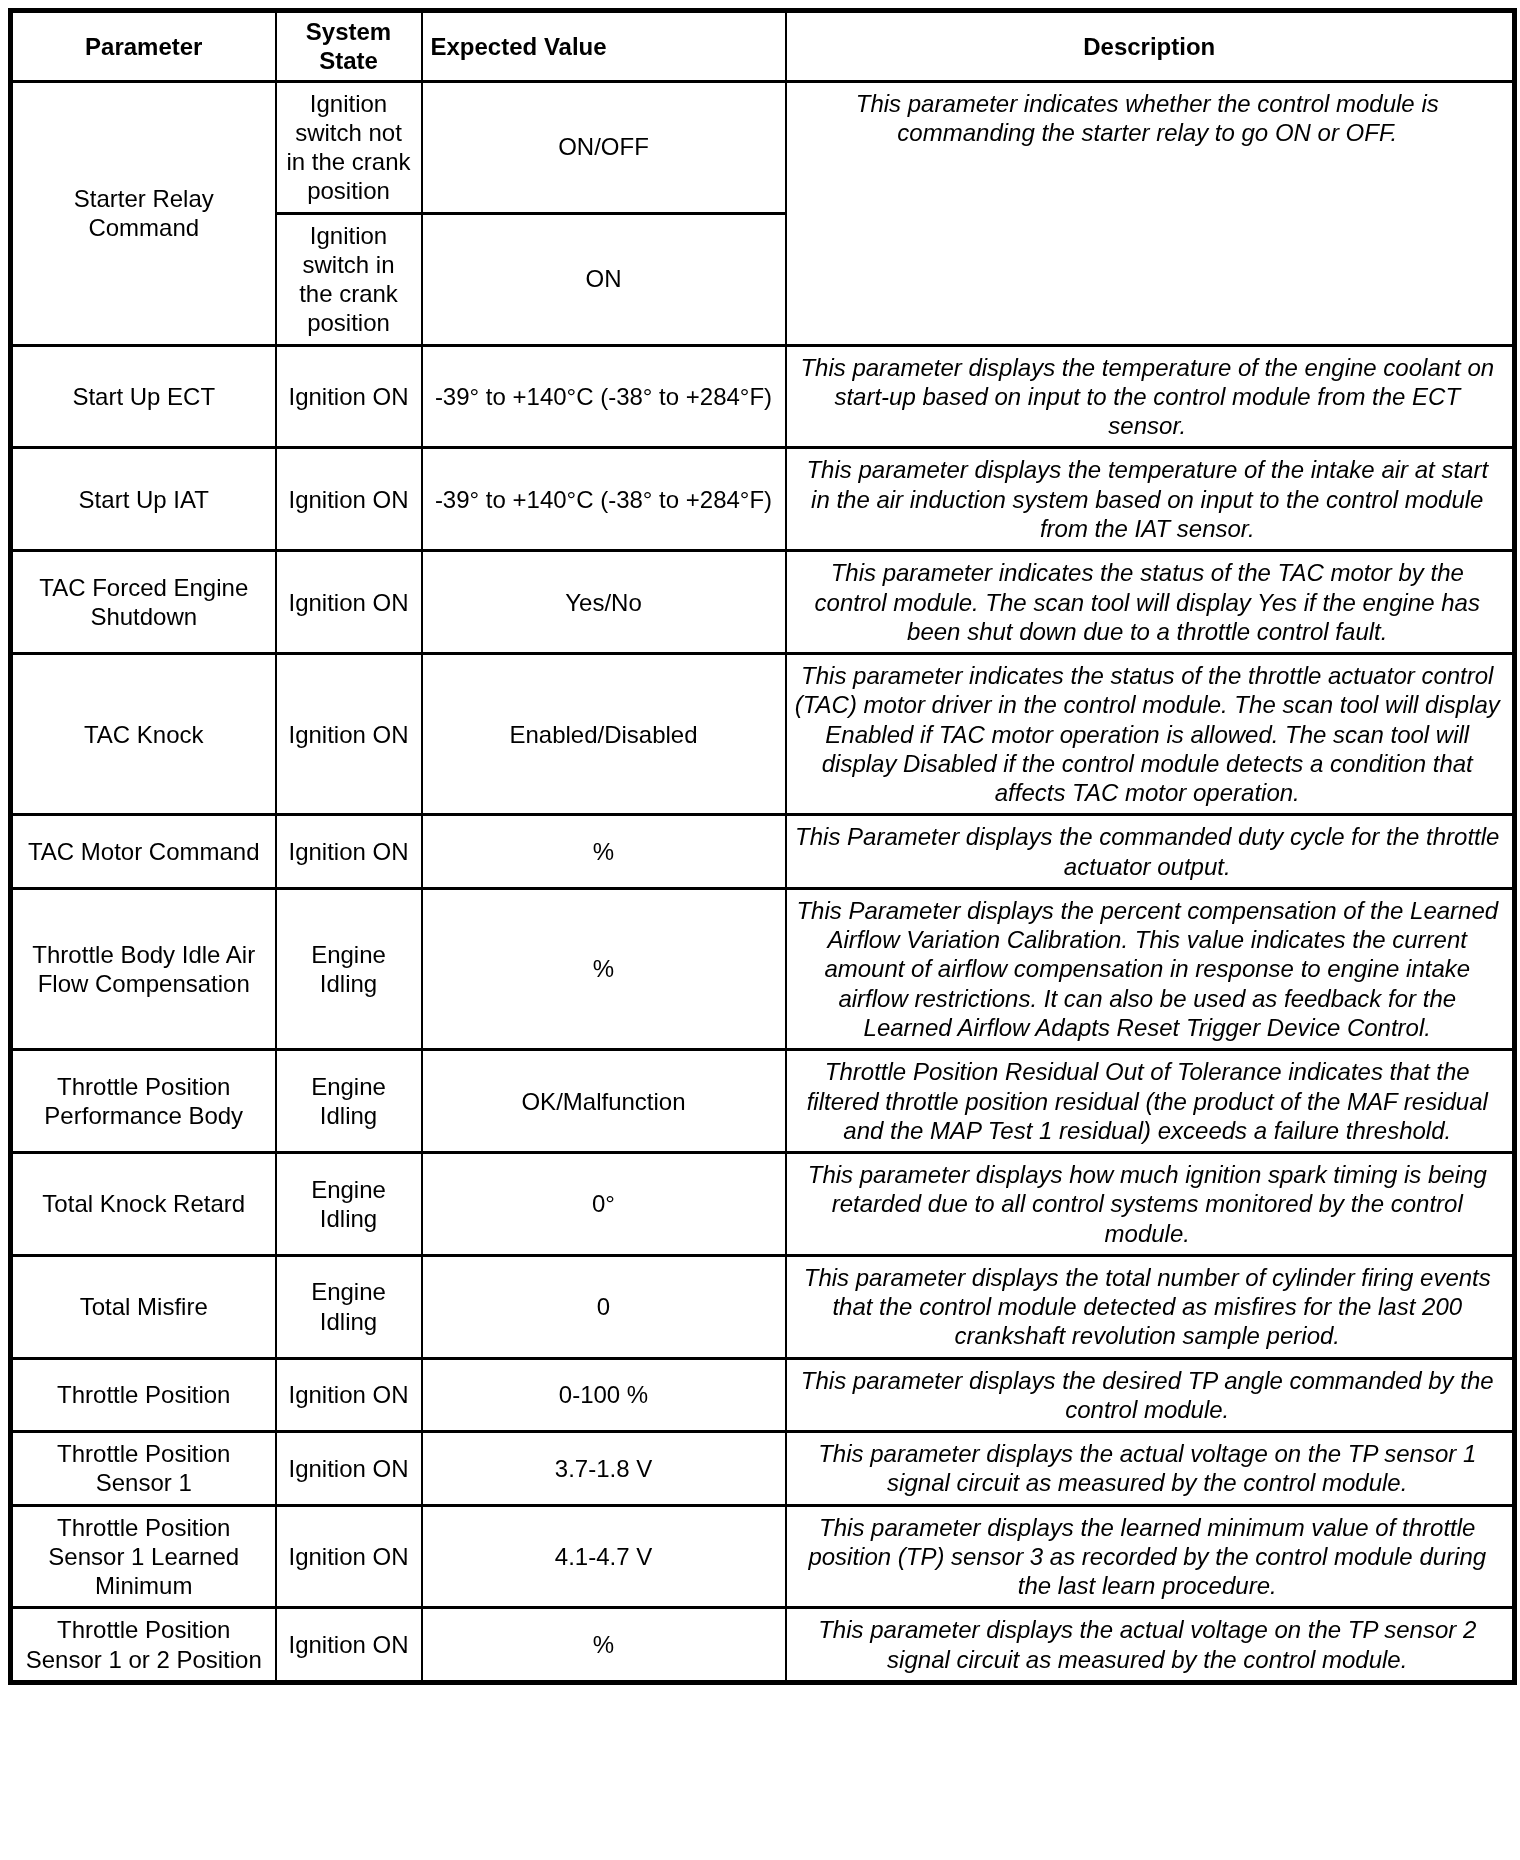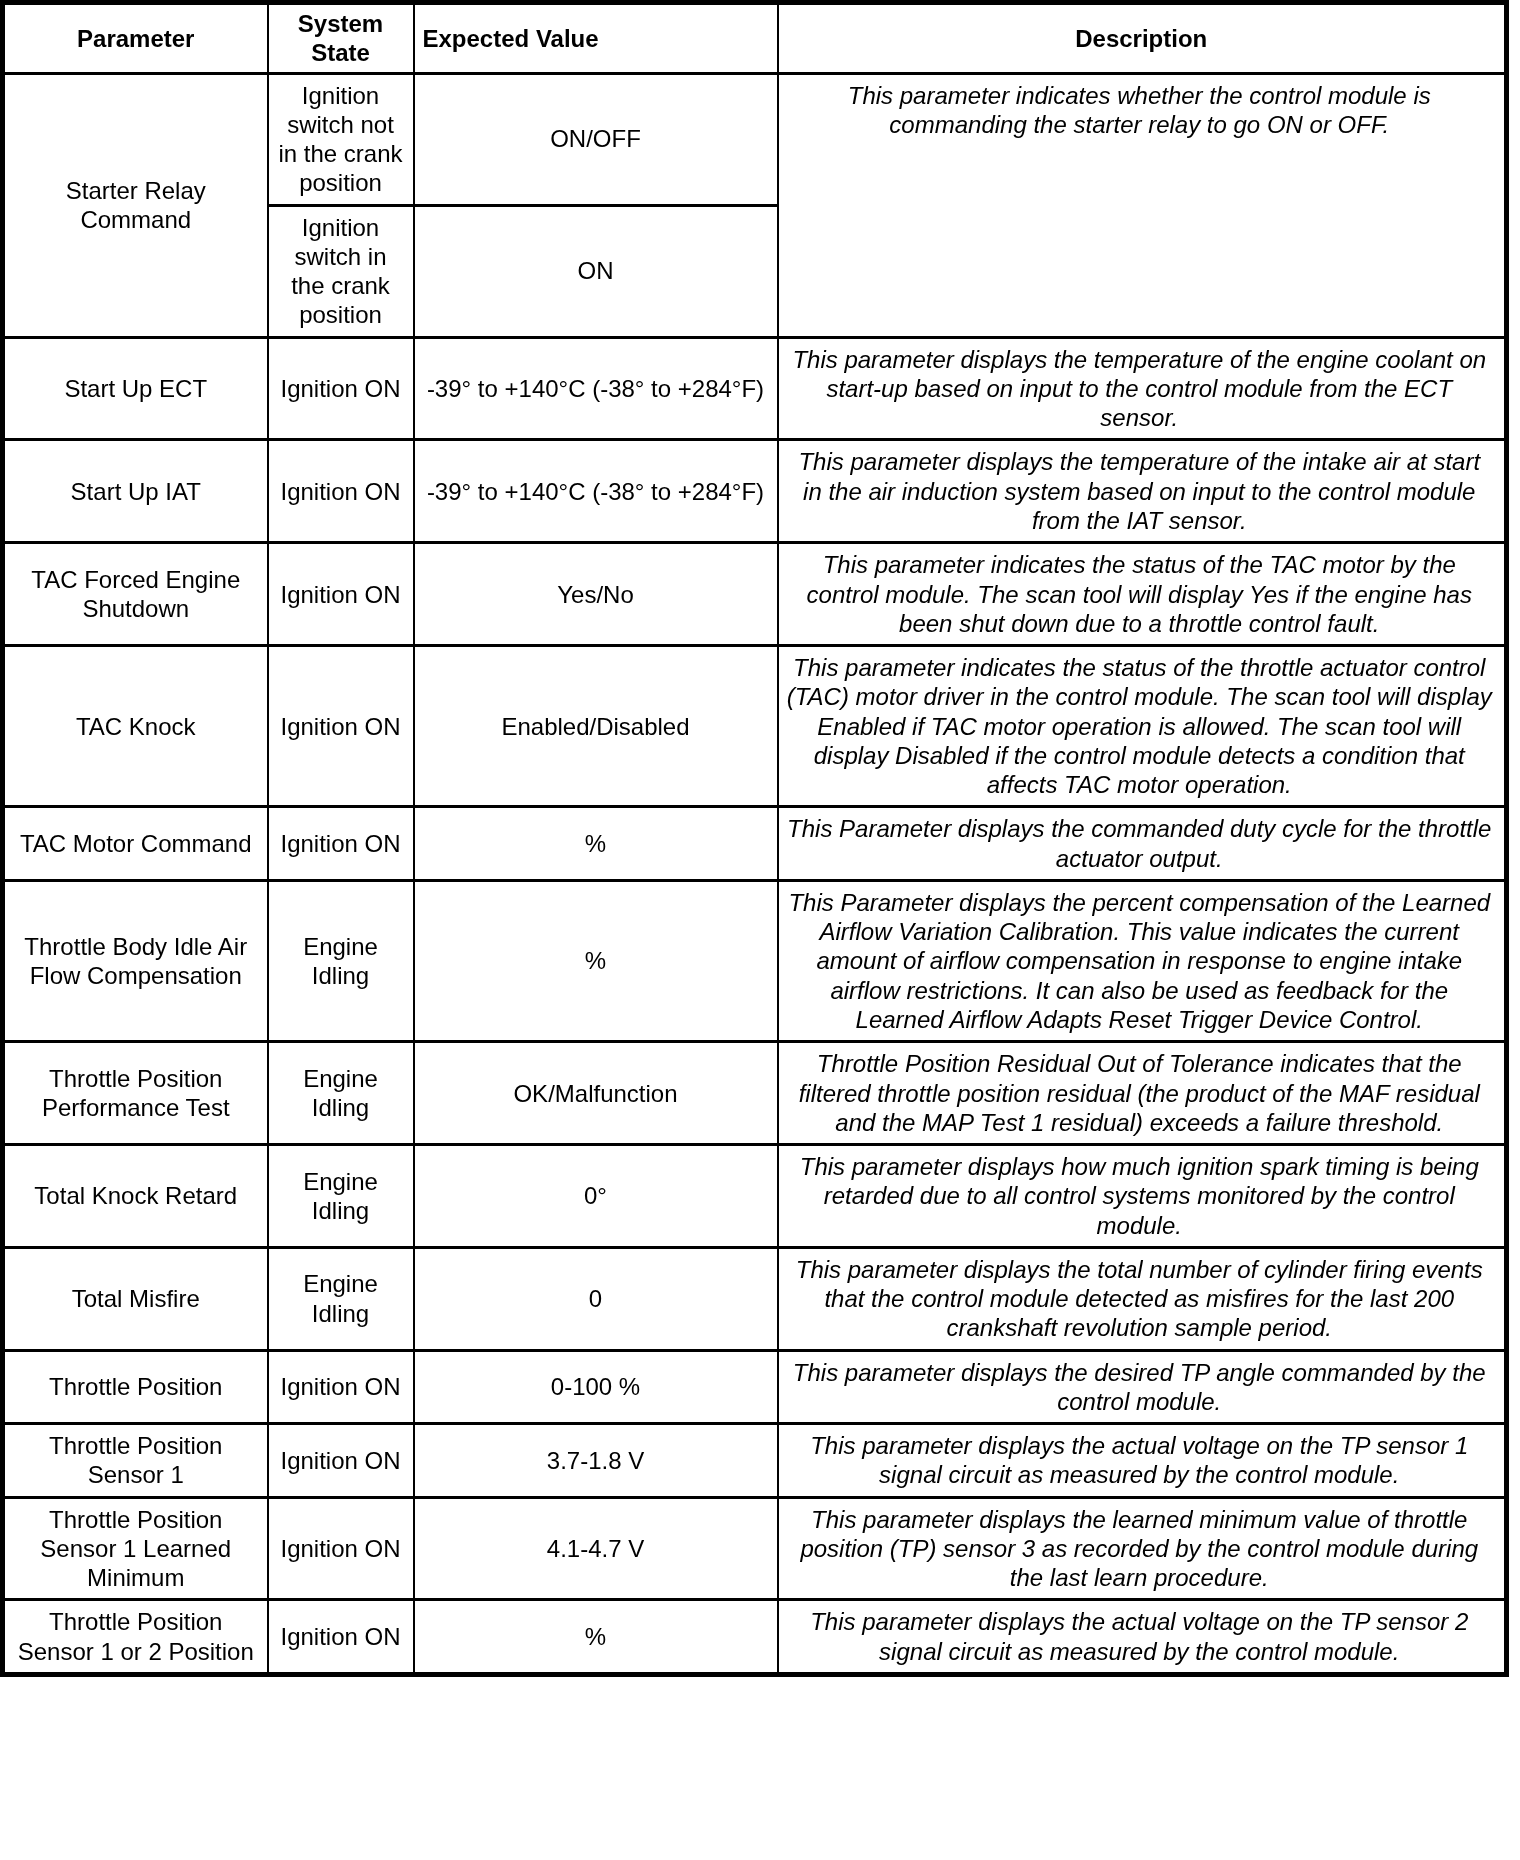--- a/index.html
+++ b/index.html
@@ -5,20 +5,21 @@
   html, body {
     margin: 0;
     padding: 0;
     background: #ffffff;
     color: #000000;
     font-family: "Liberation Sans", "DejaVu Sans", sans-serif;
   }
   .page {
     width: 1520px;
     box-sizing: border-box;
+    padding: 8px;
     background: #ffffff;
   }
   table.spec-table {
     border-collapse: collapse;
     table-layout: fixed;
     width: 1504px;
     border: 5px solid #000000;
     background: #ffffff;
   }
   .spec-table th,
@@ -117,21 +118,21 @@
         <td class="col-expected">%</td>
         <td class="col-desc">This Parameter displays the commanded duty cycle for the throttle actuator output.</td>
       </tr>
       <tr>
         <td class="col-param">Throttle Body Idle Air Flow Compensation</td>
         <td class="col-state">Engine Idling</td>
         <td class="col-expected">%</td>
         <td class="col-desc">This Parameter displays the percent compensation of the Learned Airflow Variation Calibration. This value indicates the current amount of airflow compensation in response to engine intake airflow restrictions. It can also be used as feedback for the Learned Airflow Adapts Reset Trigger Device Control.</td>
       </tr>
       <tr>
-        <td class="col-param">Throttle Position Performance Test</td>
+        <td class="col-param">Throttle Position Performance Body</td>
         <td class="col-state">Engine Idling</td>
         <td class="col-expected">OK/Malfunction</td>
         <td class="col-desc">Throttle Position Residual Out of Tolerance indicates that the filtered throttle position residual (the product of the MAF residual and the MAP Test 1 residual) exceeds a failure threshold.</td>
       </tr>
       <tr>
         <td class="col-param">Total Knock Retard</td>
         <td class="col-state">Engine Idling</td>
         <td class="col-expected">0°</td>
         <td class="col-desc">This parameter displays how much ignition spark timing is being retarded due to all control systems monitored by the control module.</td>
       </tr>

